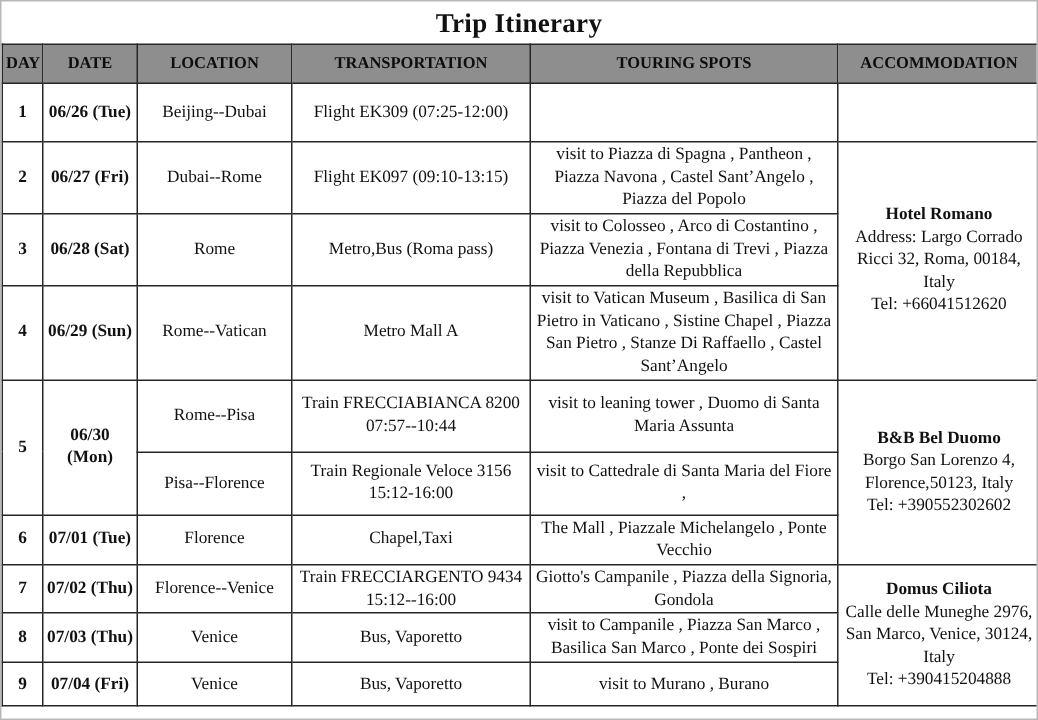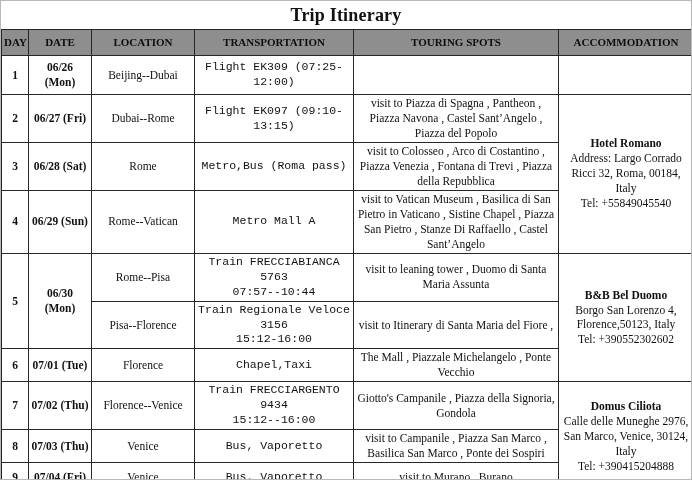--- a/index.html
+++ b/index.html
@@ -42,21 +42,21 @@
     font-weight: bold;
     color: #0d0d0d;
   }
   td.day-col, td.date-col { font-weight: bold; }
   td.touring-col {
     text-align: left;
     padding: 1px 3px;
   }
   td.accom-col { padding: 2px 4px; }
   .hotel-name { font-weight: bold; text-align: center; }
-  .transport-line { text-align: center; font-family: Liberation Mono, monospace; }
+  .transport-line { text-align: center; }
 </style>
 </head>
 <body>
 
 <div class="page">
   <div class="title">Trip Itinerary</div>
 
   <table class="itinerary">
     <colgroup>
       <col style="width:27px">
@@ -72,21 +72,21 @@
       <th>DAY</th>
       <th>DATE</th>
       <th>LOCATION</th>
       <th>TRANSPORTATION</th>
       <th>TOURING SPOTS</th>
       <th>ACCOMMODATION</th>
     </tr>
 
     <tr style="height:39px">
       <td class="day-col">1</td>
-      <td class="date-col">06/26 (Mon)</td>
+      <td class="date-col">06/26 (Tue)</td>
       <td>Beijing--Dubai</td>
       <td>
         <div class="transport-line">Flight  EK309 (07:25-12:00)</div>
         <div class="transport-line"></div>
       </td>
       <td class="touring-col"></td>
       <td class="accom-col"></td>
     </tr>
 
     <tr style="height:48px">
@@ -94,21 +94,21 @@
       <td class="date-col">06/27 (Fri)</td>
       <td>Dubai--Rome</td>
       <td>
         <div class="transport-line">Flight  EK097 (09:10-13:15)</div>
         <div class="transport-line"></div>
       </td>
       <td class="touring-col">visit to Piazza di Spagna , Pantheon , Piazza Navona , Castel Sant’Angelo , Piazza del Popolo</td>
       <td class="accom-col" rowspan="3">
         <div class="hotel-name">Hotel Romano</div>
         <div>Address: Largo Corrado Ricci 32, Roma, 00184, Italy</div>
-        <div>Tel: +55849045540</div>
+        <div>Tel: +66041512620</div>
       </td>
     </tr>
 
     <tr style="height:47px">
       <td class="day-col">3</td>
       <td class="date-col">06/28 (Sat)</td>
       <td>Rome</td>
       <td>
         <div class="transport-line">Metro,Bus (Roma pass)</div>
         <div class="transport-line"></div>
@@ -125,38 +125,38 @@
         <div class="transport-line"></div>
       </td>
       <td class="touring-col">visit to Vatican Museum , Basilica di San Pietro in Vaticano , Sistine Chapel , Piazza San Pietro ,  Stanze Di Raffaello , Castel Sant’Angelo</td>
     </tr>
 
     <tr style="height:48px">
       <td class="day-col" rowspan="2">5</td>
       <td class="date-col" rowspan="2">06/30 (Mon)</td>
       <td>Rome--Pisa</td>
       <td>
-        <div class="transport-line">Train FRECCIABIANCA  5763</div>
+        <div class="transport-line">Train FRECCIABIANCA  8200</div>
         <div class="transport-line">07:57--10:44</div>
       </td>
       <td class="touring-col">visit to leaning tower , Duomo di Santa Maria Assunta</td>
       <td class="accom-col" rowspan="3">
         <div class="hotel-name">B&amp;B Bel Duomo</div>
         <div>Borgo San Lorenzo 4, Florence,50123, Italy</div>
         <div>Tel: +390552302602</div>
       </td>
     </tr>
 
     <tr style="height:42px">
       <td>Pisa--Florence</td>
       <td>
         <div class="transport-line">Train Regionale Veloce 3156</div>
         <div class="transport-line">15:12-16:00</div>
       </td>
-      <td class="touring-col">visit to Itinerary di Santa Maria del Fiore ,</td>
+      <td class="touring-col">visit to Cattedrale di Santa Maria del Fiore ,</td>
     </tr>
 
     <tr style="height:33px">
       <td class="day-col">6</td>
       <td class="date-col">07/01 (Tue)</td>
       <td>Florence</td>
       <td>
         <div class="transport-line">Chapel,Taxi</div>
         <div class="transport-line"></div>
       </td>

